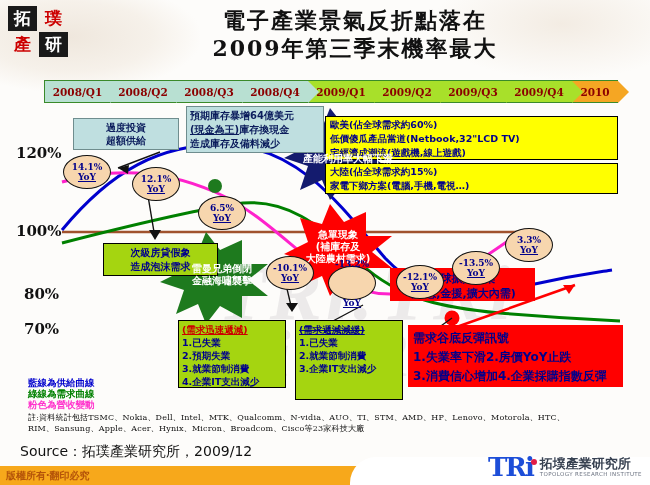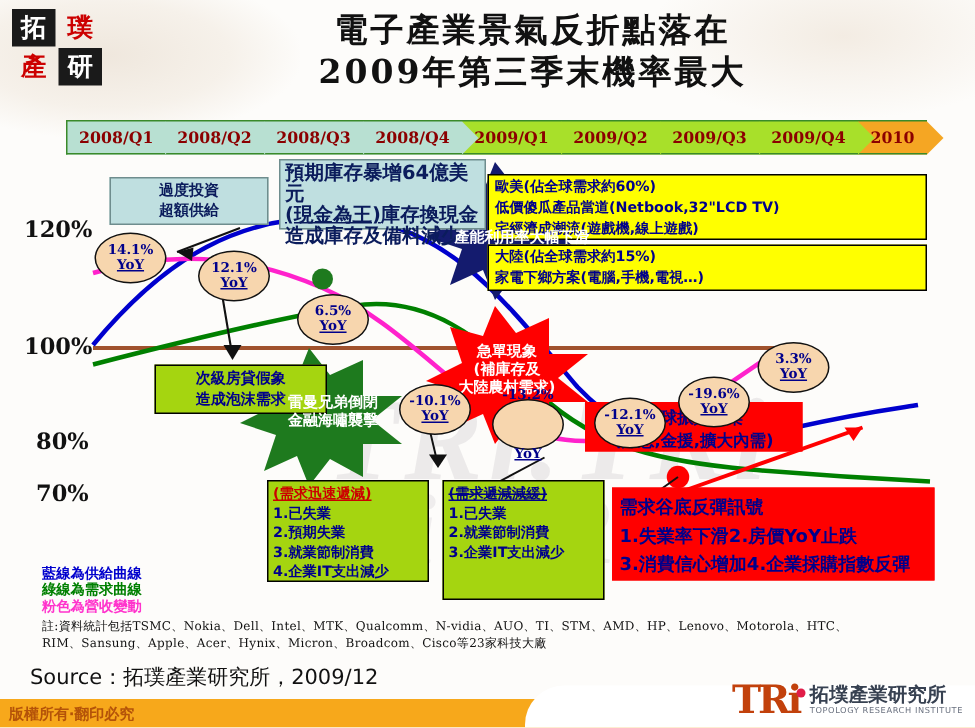--- a/index.html
+++ b/index.html
@@ -84,21 +84,21 @@
   .source{position:absolute;left:20px;top:443px;font-size:14px;color:#111;
      font-family:"DejaVu Sans",sans-serif;}
 
   
   .footbar{position:absolute;left:0;top:466px;width:650px;height:19px;background:#f7a81b;}
   .footbar:after{content:"";position:absolute;right:0;top:-9px;width:300px;height:28px;
      background:#ffffff;border-radius:26px 0 0 0;transform:skewX(0deg);}
   .footcopy{position:absolute;left:6px;top:469px;font-size:10px;color:#b45309;font-weight:bold;
      font-family:"DejaVu Sans",sans-serif;z-index:5;}
   .brand{position:absolute;right:8px;top:452px;display:flex;align-items:center;z-index:6;}
-  .brand .tri{font-family:"DejaVu Serif",serif;font-weight:bold;font-size:26px;color:#c2410c;
+  .brand .tri{font-family:"DejaVu Serif",serif;font-weight:bold;font-size:26px;color:#1d4ed8;
      letter-spacing:-2px;}
   .brand .dot{width:6px;height:6px;border-radius:50%;background:#e11d48;margin:0 3px 10px -2px;}
   .brand .cn{font-family:"DejaVu Sans",sans-serif;font-weight:bold;font-size:13px;color:#374151;
      line-height:14px;}
   .brand .en{font-family:"DejaVu Sans",sans-serif;font-size:5.5px;color:#6b7280;letter-spacing:.4px;}
 
   svg.chart{position:absolute;left:0;top:0;width:650px;height:485px;pointer-events:none;}
 </style>
 </head>
 <body>
@@ -210,21 +210,21 @@
   <div class="burst" style="left:172px;top:258px;width:100px;height:34px;flex-direction:column;">
     <span>雷曼兄弟倒閉</span>
     <span>金融海嘯襲擊</span>
   </div>
 
   <div class="box box-cyan" style="left:73px;top:118px;width:106px;height:32px;padding:2px 0;text-align:center;font-size:10px;line-height:13px;">
     <div>過度投資</div>
     <div>超額供給</div>
   </div>
 
-  <div class="box box-cyan" style="left:186px;top:106px;width:138px;height:47px;padding:2px 3px;font-size:13px;line-height:14px;">
+  <div class="box box-cyan" style="left:186px;top:106px;width:138px;height:47px;padding:2px 3px;font-size:10px;line-height:14px;">
     <div>預期庫存暴增64億美元</div>
     <div>
       <b style="text-decoration:underline">(現金為王)</b><span>庫存換現金</span>
     </div>
     <div>造成庫存及備料減少</div>
   </div>
 
   <div class="box box-green" style="left:103px;top:243px;width:115px;height:33px;padding:2px 0;text-align:center;font-size:10px;line-height:14px;">
     <div>次級房貸假象</div>
     <div>造成泡沫需求</div>
@@ -286,21 +286,21 @@
       </div>
       <div class="bub" style="left: 328px; top: 266px; gap: 29px;">
         <span>-13.2%</span>
         <u>YoY</u>
       </div>
       <div class="bub" style="left: 396px; top: 265px;">
         <span>-12.1%</span>
         <u>YoY</u>
       </div>
       <div class="bub" style="left: 452px; top: 251px;">
-        <span>-19.6%</span>
+        <span>-13.5%</span>
         <u>YoY</u>
       </div>
       <div class="bub" style="left: 505px; top: 228px;">
         <span>3.3%</span>
         <u>YoY</u>
       </div>
     </div>
 
   <div class="legend">
     <div class="lg1">藍線為供給曲線</div>

